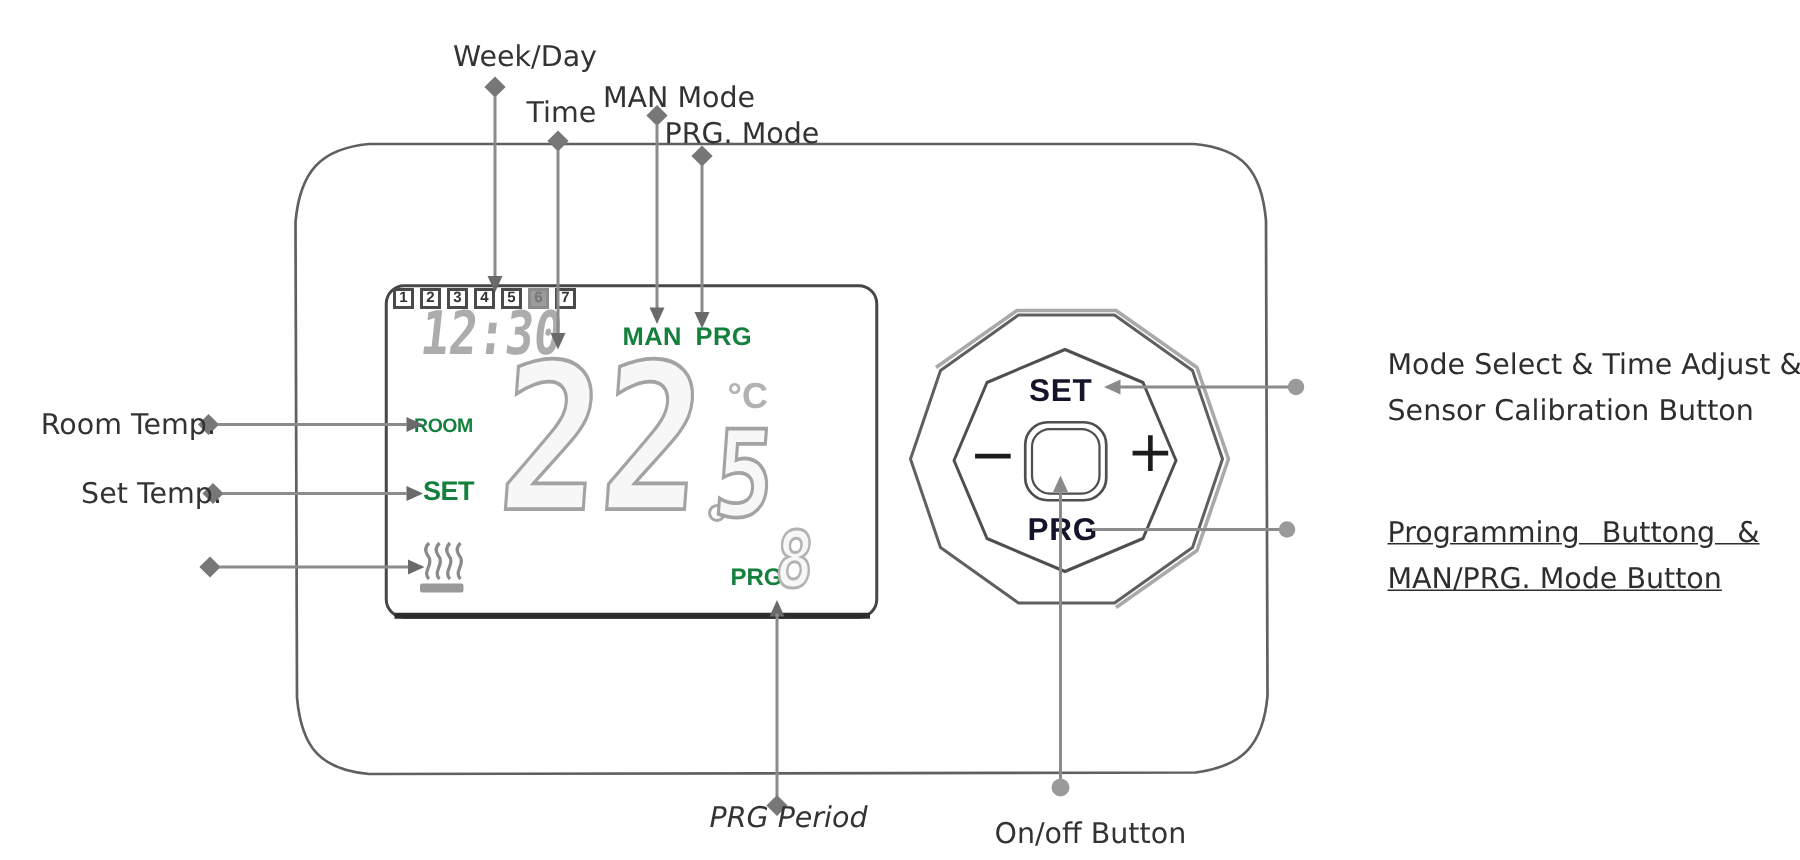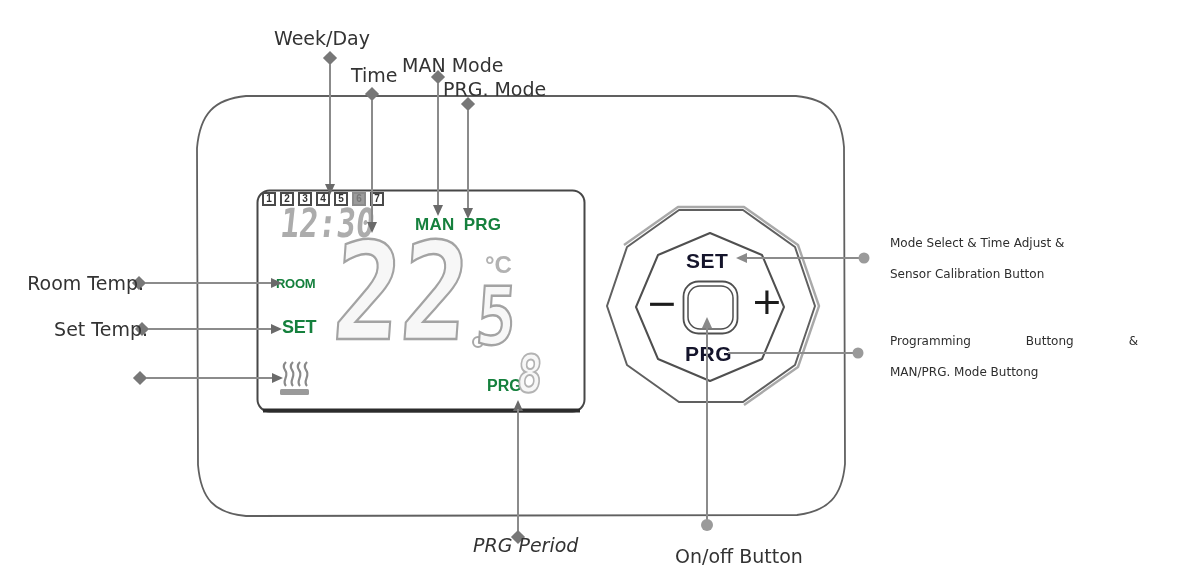--- a/index.html
+++ b/index.html
@@ -4,21 +4,21 @@
 <style>
   html,body{margin:0;padding:0;background:#fff;}
   .stage{position:relative;width:1200px;height:573px;background:#ffffff;overflow:hidden;
          font-family:"DejaVu Sans",sans-serif;}
   .abs{position:absolute;}
   svg{position:absolute;left:0;top:0;overflow:visible;}
 
   
   .ann{position:absolute;font-size:19px;color:#333;line-height:22px;white-space:nowrap;}
   .ann.right-al{text-align:right;margin-left:11px;}
-  .ann-block{position:absolute;font-size:12px;color:#2e2e2e;line-height:31px;white-space:nowrap;}
+  .ann-block{position:absolute;font-size:19px;color:#2e2e2e;line-height:31px;white-space:nowrap;margin-left:35px;}
   .just{width:248px;text-align:justify;text-align-last:justify;white-space:normal;}
 
   
   .lcd{position:absolute;left:257px;top:190px;width:328px;height:222px;}
   .weekrow{position:absolute;left:5px;top:2px;display:flex;gap:4px;}
   .daybox{width:14px;height:14px;box-sizing:border-box;border:2px solid #4a4a4a;background:#fff;
           font-family:"Liberation Sans",sans-serif;font-weight:bold;font-size:10px;line-height:10px;
           color:#333;display:flex;align-items:center;justify-content:center;}
   .daybox.active{background:#9b9b9b;border-color:#8b8b8b;color:#777;}
   .seg{font-family:"DejaVu Sans Mono",monospace;font-weight:bold;line-height:1;transform-origin:left top;}
@@ -146,31 +146,31 @@
       <polygon points="736,258 747,253 747,263" fill="#8a8a8a" stroke="none"></polygon>
       <line x1="745" y1="258" x2="863" y2="258"></line>
       <circle cx="864" cy="258" r="5.5" fill="#9a9a9a" stroke="none"></circle>
     </g>
     <g stroke="#8b8b8b" stroke-width="2">
       <line x1="728" y1="353" x2="857" y2="353"></line>
       <circle cx="858" cy="353" r="5.5" fill="#9a9a9a" stroke="none"></circle>
     </g>
   </svg>
 
-  <div class="ann" style="left:274px;top:27px;">Week/Day</div>
+  <div class="ann" style="left:302px;top:27px;">Week/Day</div>
   <div class="ann" style="left:351px;top:64px;">Time</div>
   <div class="ann" style="left:402px;top:54px;">MAN Mode</div>
   <div class="ann" style="left:443px;top:78px;">PRG. Mode</div>
   <div class="ann right-al" style="left:10px;top:272px;width:123px;">Room Temp.</div>
   <div class="ann right-al" style="left:10px;top:318px;width:127px;">Set Temp.</div>
   <div class="ann" style="left:473px;top:534px;font-style:italic;">PRG Period</div>
-  <div class="ann" style="left:663px;top:545px;margin-left:12px;">On/off Button</div>
+  <div class="ann" style="left:663px;top:545px;">On/off Button</div>
 
   <div class="ann-block" style="left:890px;top:228px;">
     <div>Mode Select &amp; Time Adjust &amp;</div>
     <div>Sensor Calibration Button</div>
   </div>
-  <div class="ann-block" style="left:890px;top:326px;">
+  <div class="ann-block" style="left:890px;top:340px;text-decoration:underline;">
     <div class="just">Programming Buttong &amp;</div>
-    <div>MAN/PRG. Mode Buttong</div>
+    <div>MAN/PRG. Mode Button</div>
   </div>
 
 </div>
 
 </body></html>

